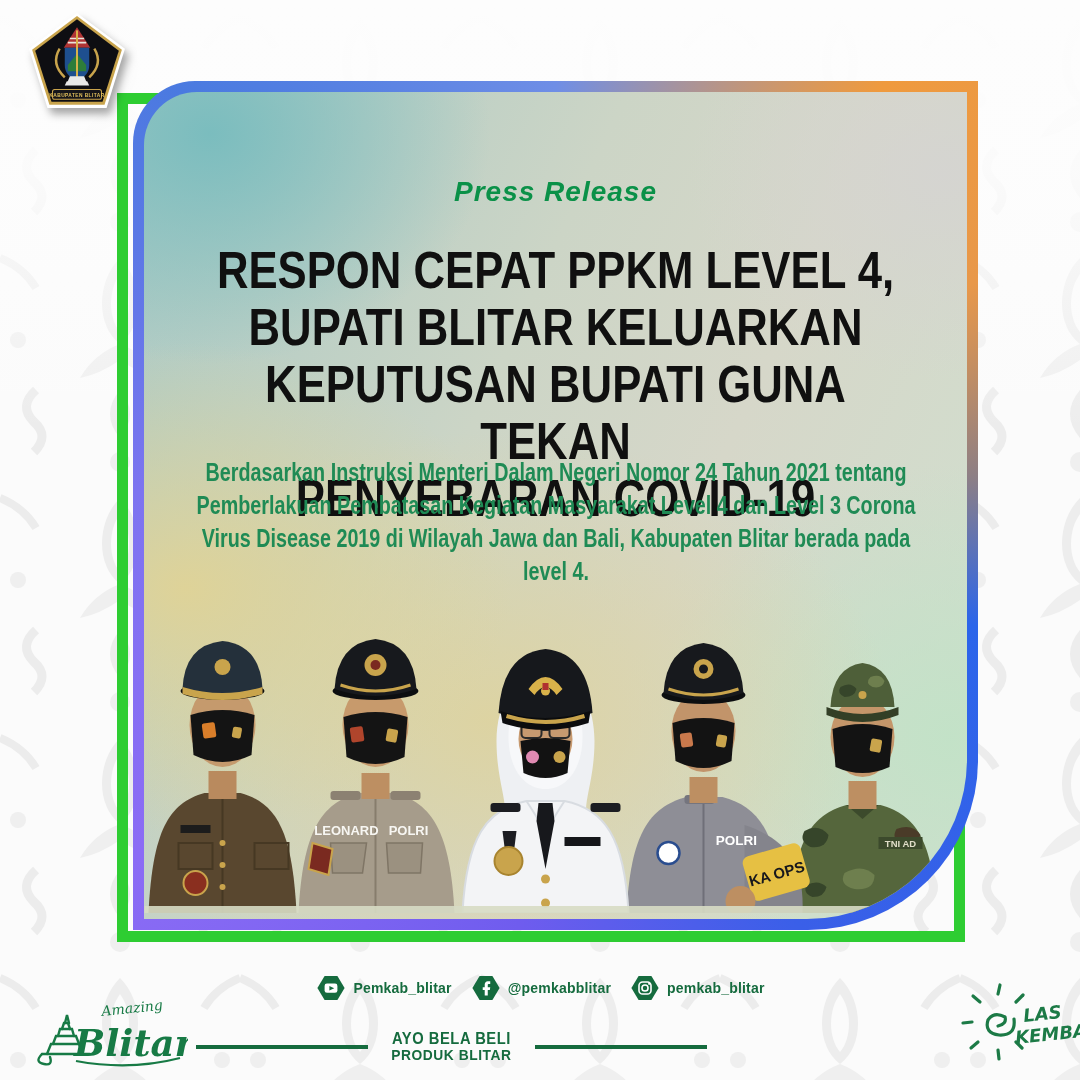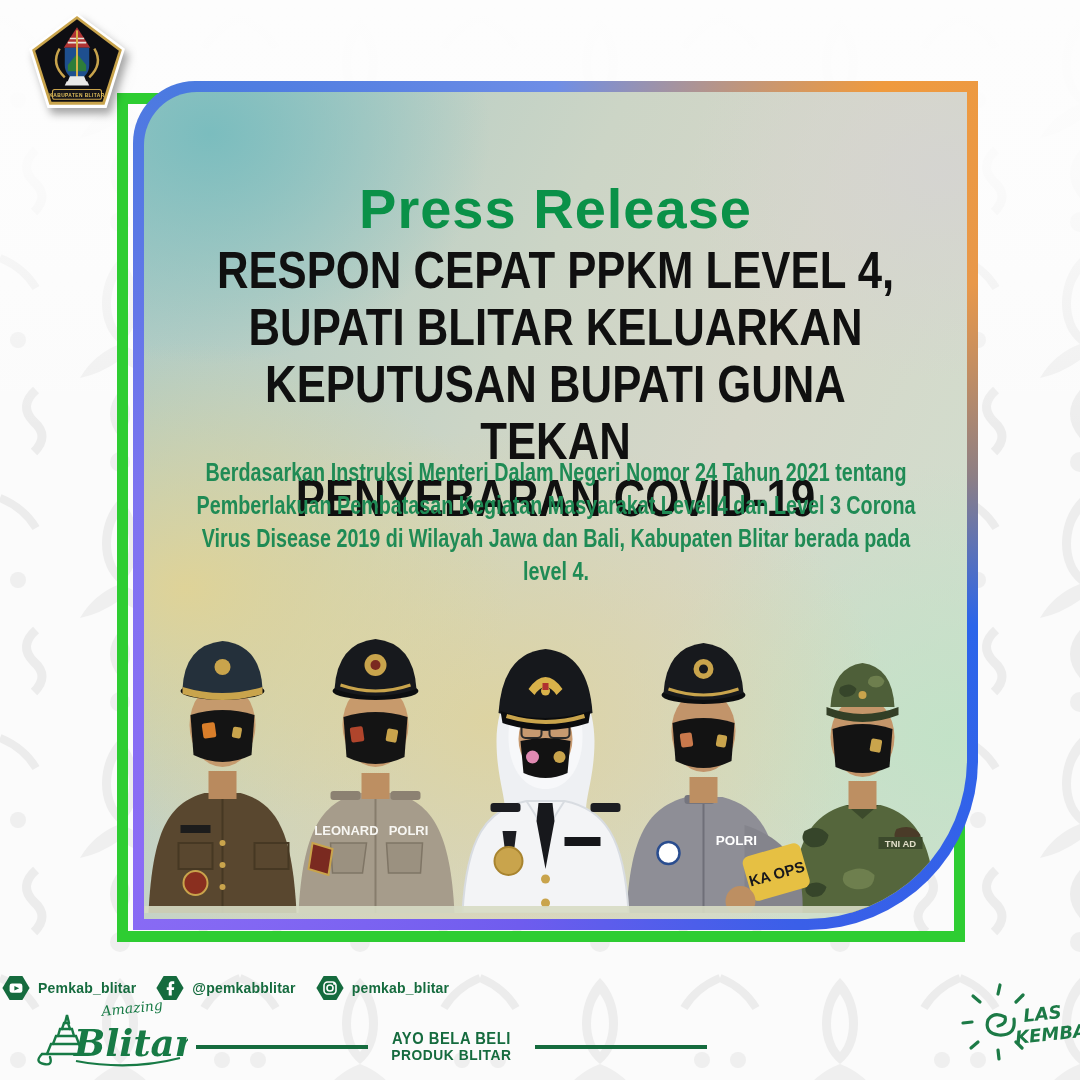--- a/index.html
+++ b/index.html
@@ -22,30 +22,30 @@
   .card-inner{width:100%;height:100%;position:relative;overflow:hidden;
     border-radius:53px 0 160px 0;
     background:
       radial-gradient(55% 45% at 8% 5%, rgba(120,188,190,.95) 0%, rgba(120,188,190,0) 62%),
       radial-gradient(50% 40% at 97% 10%, rgba(213,212,209,.95) 0%, rgba(213,212,209,0) 62%),
       radial-gradient(60% 45% at 5% 60%, rgba(224,211,150,.95) 0%, rgba(224,211,150,0) 66%),
       radial-gradient(70% 50% at 42% 76%, rgba(222,211,158,.9) 0%, rgba(222,211,158,0) 70%),
       radial-gradient(55% 50% at 98% 78%, rgba(194,226,199,.95) 0%, rgba(194,226,199,0) 66%),
       linear-gradient(115deg,#a9c9c4 0%,#ccd5c6 40%,#d6d7c9 62%,#cfe0cf 100%);}
   .press-release{position:absolute;top:84px;left:0;width:100%;text-align:center;
-    font-size:56px;font-weight:bold;color:#0a9148;letter-spacing:1px;}
+    font-size:28px;font-weight:bold;font-style:italic;color:#0a9148;letter-spacing:1px;}
   .main-title{position:absolute;top:150px;left:0;width:100%;text-align:center;
     color:#101010;font-weight:bold;font-size:52px;line-height:57px;
     transform:scaleX(0.84);letter-spacing:0;}
   .subtitle{position:absolute;top:364px;left:50%;width:930px;
     transform:translateX(-50%) scaleX(0.79);text-align:center;
     font-size:25px;line-height:33px;font-weight:bold;color:#1f8b55;}
   .photo{position:absolute;left:0;bottom:6px;width:100%;height:322px;}
   .footer-social{position:absolute;top:972px;left:0;width:1080px;z-index:4;
-    display:flex;align-items:center;gap:18px;}
+    display:flex;justify-content:center;align-items:center;gap:18px;}
   .social-item{display:flex;align-items:center;gap:6px;color:#156b3e;
     font-weight:bold;font-size:14px;letter-spacing:.2px;}
   .social-item svg{width:32px;height:32px;flex:0 0 auto;}
   .campaign{position:absolute;top:1030px;left:0;width:903px;z-index:4;
     display:flex;justify-content:center;align-items:center;gap:18px;}
   .campaign .bar{width:172px;height:4px;background:#156b3e;}
   .campaign-text{text-align:center;color:#156b3e;font-weight:bold;transform:scaleX(.92);}
   .campaign-text .l1{font-size:16px;letter-spacing:.6px;line-height:17px;}
   .campaign-text .l2{font-size:15px;letter-spacing:.6px;line-height:16px;}
   .amazing-logo{position:absolute;left:16px;top:980px;width:172px;height:92px;z-index:4;}

